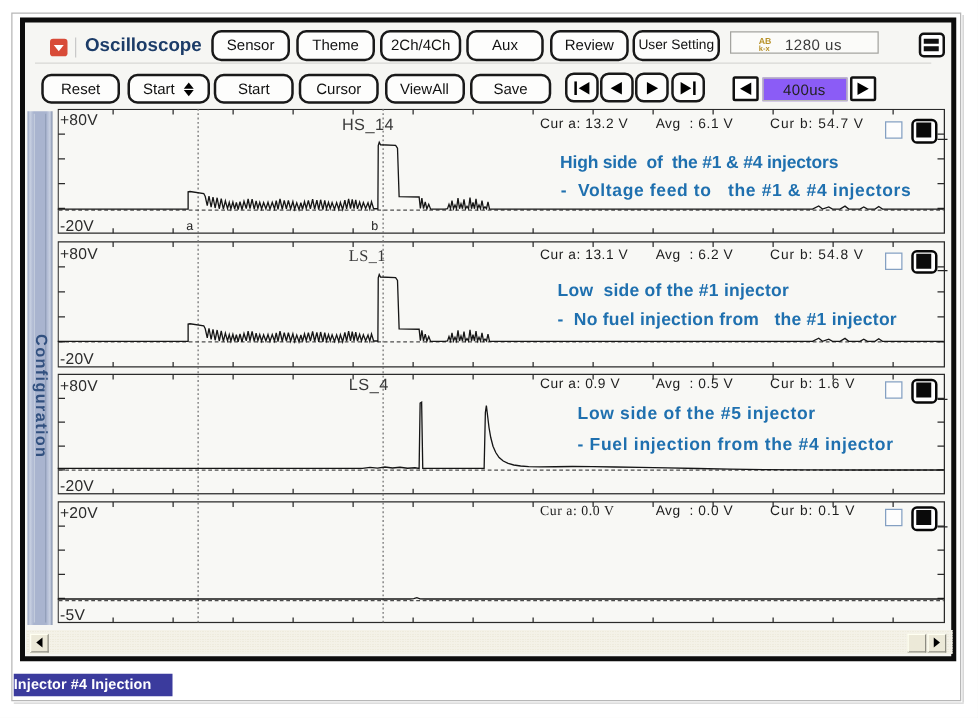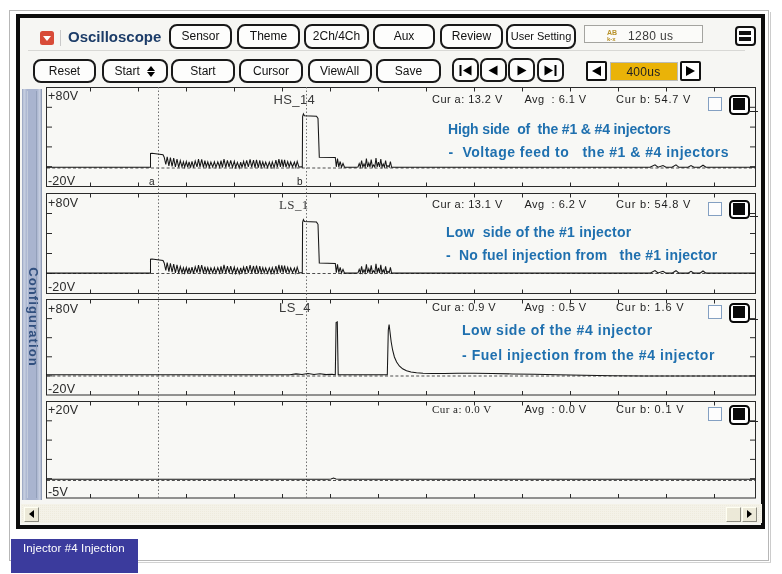--- a/index.html
+++ b/index.html
@@ -20,21 +20,21 @@
 #redbtn { left:40px; top:31px; width:14px; height:14px; background:#d84b38; border-radius:2.5px; }
 #redbtn:after { content:""; position:absolute; left:3px; top:5px; width:0; height:0; border-left:4px solid transparent; border-right:4px solid transparent; border-top:5px solid #fff; }
 #vsep { left:60px; top:30px; width:1px; height:16px; background:#c9c9c9; }
 #hsep { left:28px; top:50px; width:717px; height:1px; background:#d8d8d5; }
 #tbox1 { left:584px; top:25px; width:119px; height:18px; border:1px solid #a4a4a0; background:#fbfbf9; }
 #tbox1 .tx { position:absolute; left:43px; top:2.5px; font-size:12px; color:#3a3a3a; letter-spacing:0.4px;}
 #menub { left:735px; top:26px; width:21px; height:20px; border:2px solid #111; border-radius:4px; background:#fff; }
 #menub .b { position:absolute; left:2px; width:12px; height:4px; background:#111; }
 #tb2l { left:586px; top:61px; width:21px; height:20px; border:2.5px solid #111; border-radius:2px; background:#fff; display:flex;align-items:center;justify-content:center;}
 #tb2r { left:679.5px; top:61px; width:21px; height:20px; border:2.5px solid #111; border-radius:2px; background:#fff; display:flex;align-items:center;justify-content:center;}
-#tbox2 { left:609.5px; top:61.5px; width:68px; height:19px; border:1px solid #bbbbb6; background:#eab308; text-align:center; font-size:12px; color:#222; line-height:18px; letter-spacing:0.3px;}
+#tbox2 { left:609.5px; top:61.5px; width:68px; height:19px; border:1px solid #bbbbb6; background:#8b5cf6; text-align:center; font-size:12px; color:#222; line-height:18px; letter-spacing:0.3px;}
 .tril { width:0;height:0;border-top:5.5px solid transparent;border-bottom:5.5px solid transparent;border-right:9px solid #000; }
 .trir { width:0;height:0;border-top:5.5px solid transparent;border-bottom:5.5px solid transparent;border-left:9px solid #000; }
 
 
 #tab { left:22px; top:88.5px; width:20px; height:411px; background:linear-gradient(to right,#93a0bd 0px,#c9d1e2 2px,#a9b4cf 5px,#a9b4cf 15px,#c9d1e2 18px,#7b88a6 20px); }
 #tab .l1 { position:absolute; left:5px; top:2px; width:1px; height:407px; background:#c2cbdc; }
 #tab .l2 { position:absolute; left:14px; top:2px; width:1px; height:407px; background:#93a0ba; }
 #tabtext { left:0; top:0; width:104px; height:13px; font-size:13px; font-weight:bold; color:#31507f; letter-spacing:1.1px; transform:translate(41px,265px) rotate(90deg); transform-origin:0 0; text-align:center; white-space:nowrap; }
 
 
@@ -47,21 +47,21 @@
 .sqb  { position:absolute; width:21px; height:19.5px; border:2.5px solid #070707; border-radius:4.5px; background:#fff; }
 .sqb:after { content:""; position:absolute; left:1.8px; top:1.3px; width:12.5px; height:12px; background:#0a0a0a; }
 .sqtail { position:absolute; width:8px; height:1px; background:#222; }
 
 
 #sbtrack { left:20.5px; top:503.5px; width:741px; height:19px; background:#eeebdd; background-image:repeating-linear-gradient(0deg,#f4f2e8 0 1px,transparent 1px 2px),repeating-linear-gradient(90deg,#f4f2e8 0 1px,transparent 1px 2px); }
 .sbtn { position:absolute; width:15px; height:15px; background:#ece9d8; border-top:1px solid #fffff2; border-left:1px solid #fffff2; border-right:1.5px solid #8e8d82; border-bottom:1.5px solid #8e8d82; display:flex; align-items:center; justify-content:center; }
 .stl { width:0;height:0;border-top:4px solid transparent;border-bottom:4px solid transparent;border-right:5px solid #000; }
 .str { width:0;height:0;border-top:4px solid transparent;border-bottom:4px solid transparent;border-left:5px solid #000; }
 
-#caption { left:11px; top:539px; width:127px; height:34px; background:#3b3b9d; color:#fff; font-size:11.5px; font-weight:normal; line-height:18px; padding-left:12px; letter-spacing:0.1px;}
+#caption { left:11px; top:539px; width:127px; height:18px; background:#3b3b9d; color:#fff; font-size:11.5px; font-weight:bold; line-height:18px; padding-left:0; letter-spacing:0.1px;}
 </style>
 </head>
 <body>
 <div id="stage">
   <div class="abs" id="frame"></div>
   <div class="abs" style="left:770px; top:12px; width:1px; height:550px; background:#cccccc;"></div>
   <div class="abs" style="left:11px; top:562px; width:760px; height:1px; background:#d2d2d2;"></div>
   <div class="abs" id="panel"></div>
 
   <div class="abs" id="redbtn"></div>
@@ -334,21 +334,21 @@
 
   <div class="vlab" style="left:48px; top:301.5px;">+80V</div>
   <div class="vlab" style="left:48px; top:382px;">-20V</div>
   <div class="clab" style="left:246px; top:299.5px;">LS_4</div>
   <div class="cur" style="left:432px; top:301px;">Cur a: 0.9 V</div>
   <div class="cur" style="left:524.5px; top:301px;">Avg&nbsp; : 0.5 V</div>
   <div class="cur" style="left:616px; top:301px; letter-spacing:0.8px;">Cur b: 1.6 V</div>
   <div class="cb" style="left:708px; top:305px;"></div>
   <div class="sqb" style="left:729px; top:303px;"></div>
   <div class="sqtail" style="left:750px; top:319px;"></div>
-  <div class="blue" style="left:462px; top:322px; letter-spacing:0.55px;">Low side of the #4 injector</div>
+  <div class="blue" style="left:462px; top:322px; letter-spacing:0.55px;">Low side of the #5 injector</div>
   <div class="blue" style="left:462px; top:347px; letter-spacing:0.55px;">- Fuel injection from the #4 injector</div>
 
   <div class="vlab" style="left:48px; top:403px;">+20V</div>
   <div class="vlab" style="left:48px; top:485px;">-5V</div>
   <div class="cur" style="left:432px; top:403px;font-family:Liberation Serif, serif;">Cur a: 0.0 V</div>
   <div class="cur" style="left:524.5px; top:403px;">Avg&nbsp; : 0.0 V</div>
   <div class="cur" style="left:616px; top:403px; letter-spacing:0.8px;">Cur b: 0.1 V</div>
   <div class="cb" style="left:708px; top:407px;"></div>
   <div class="sqb" style="left:729px; top:405px;"></div>
   <div class="sqtail" style="left:750px; top:421px;"></div>

